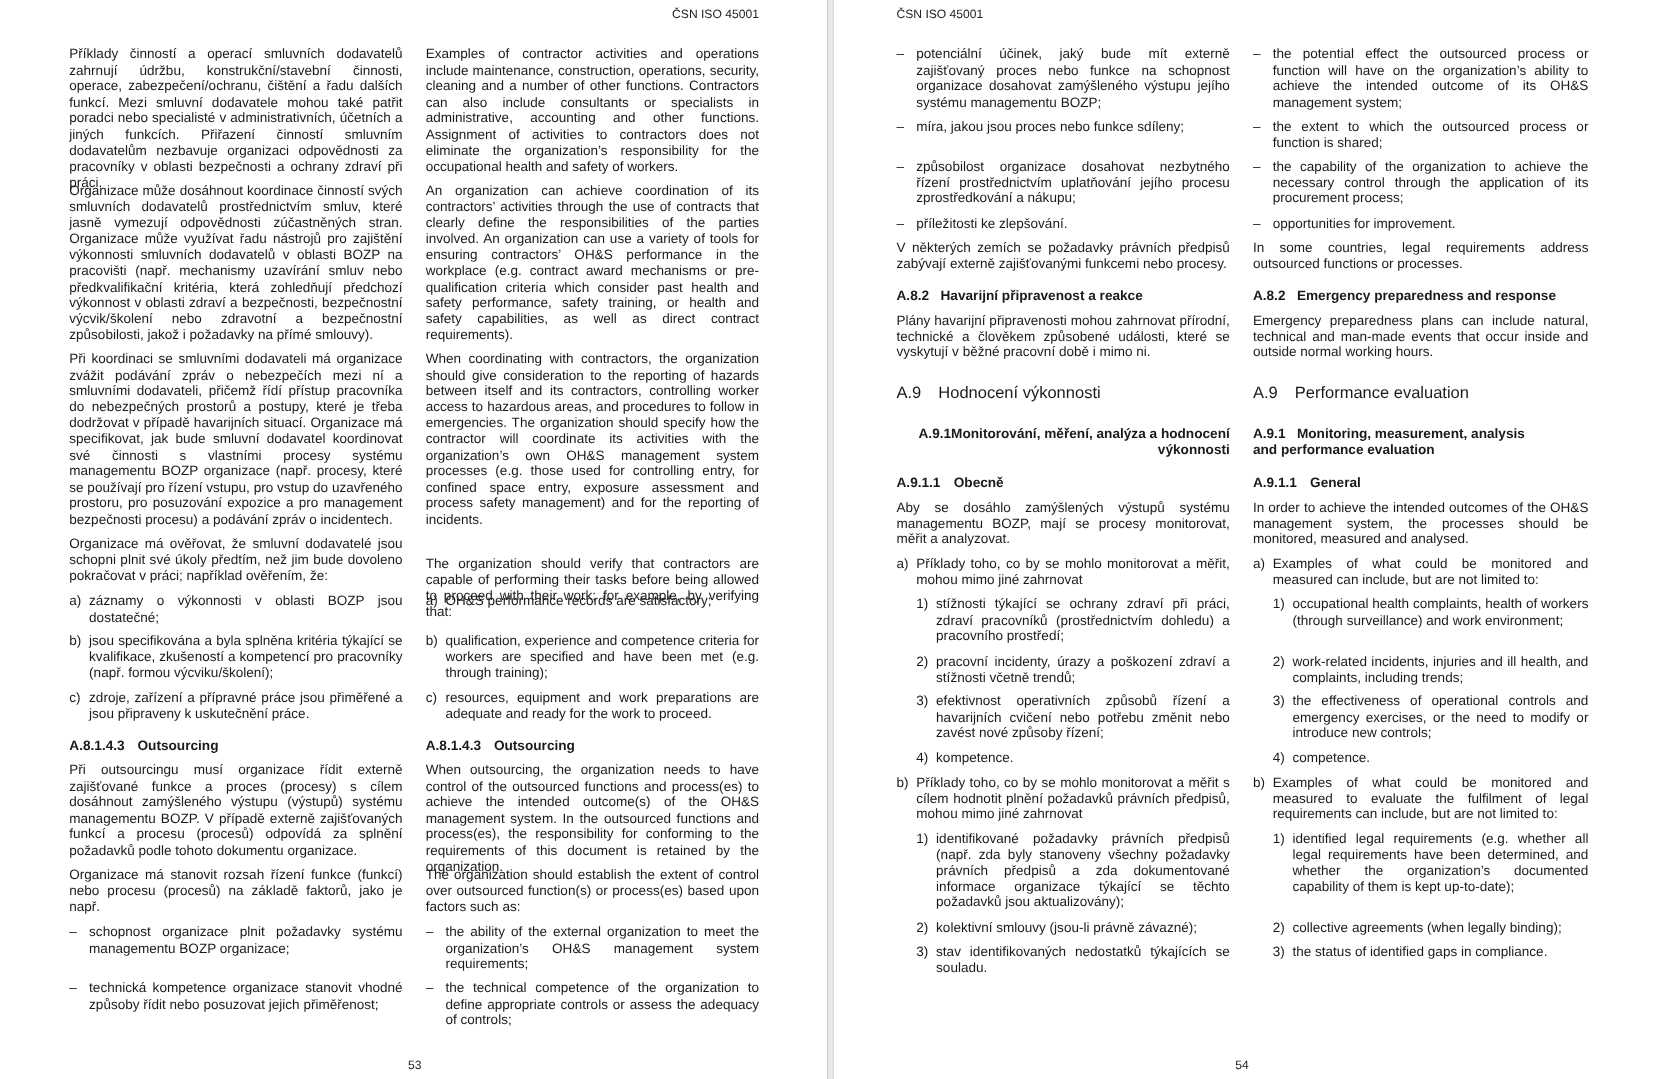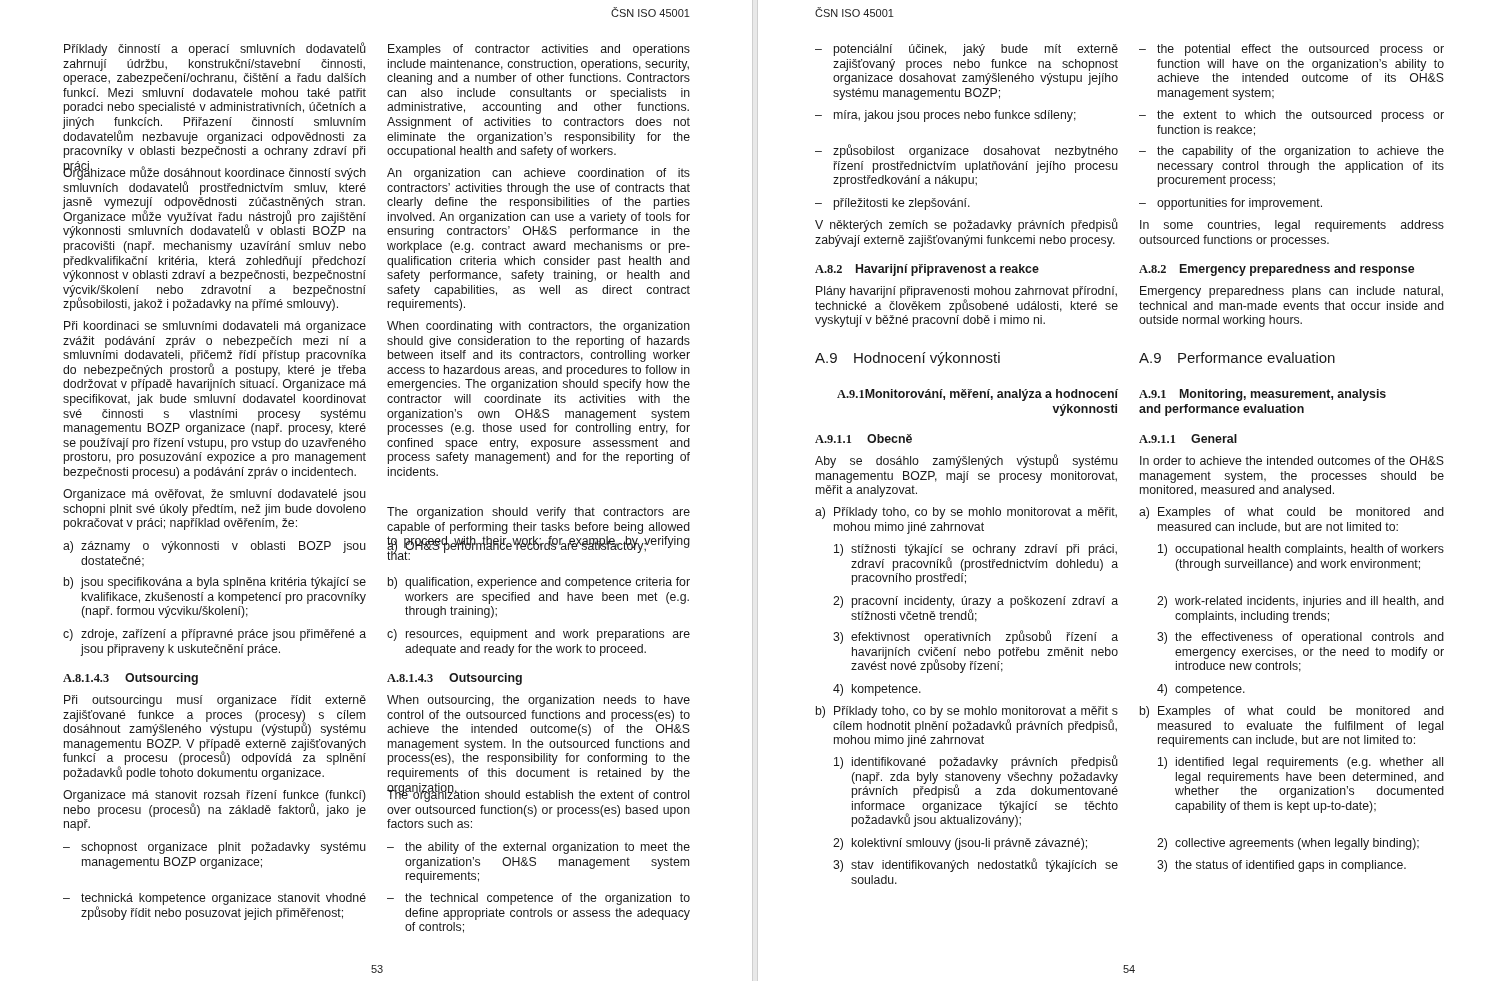--- a/index.html
+++ b/index.html
@@ -19,21 +19,21 @@
   .page-left .col-cz { left: 63px; width: 303px; }
   .page-left .col-en { left: 387px; width: 303px; }
   .page-right .col-cz { left: 57px; width: 303px; }
   .page-right .col-en { left: 381px; width: 305px; }
   .blk { position: absolute; left: 0; right: 0; }
   .item { position: absolute; left: 0; right: 0; padding-left: 18px; }
   .item .mk { position: absolute; left: 0; top: 0; }
   .sub { position: absolute; left: 18px; right: 0; padding-left: 18px; }
   .sub .mk { position: absolute; left: 0; top: 0; }
   .h3 { font-weight: bold; font-size: 12.4px; }
-  .h3 .num { display: inline-block; width: 62px; font-family: Liberation Serif, serif; }
+  .h3 .num { display: inline-block; width: 62px; }
   .h3s .num { display: inline-block; width: 40px; }
   .h3m .num { display: inline-block; width: 52px; }
   .h1 { font-weight: normal; font-size: 15px; }
   .h1 .num { display: inline-block; width: 38px; }
 </style>
 </head>
 <body>
 
 <div class="page page-left">
   <div class="running-head">ČSN ISO 45001</div>
@@ -180,21 +180,21 @@
     </div>
   </div>
 
   <div class="col col-en">
     <div class="item" style="top:0">
       <span class="mk">–</span>
       <span>the potential effect the outsourced process or function will have on the organization’s ability to achieve the intended outcome of its OH&amp;S management system;</span>
     </div>
     <div class="item" style="top:66px">
       <span class="mk">–</span>
-      <span>the extent to which the outsourced process or function is reakce;</span>
+      <span>the extent to which the outsourced process or function is shared;</span>
     </div>
     <div class="item" style="top:102px">
       <span class="mk">–</span>
       <span>the capability of the organization to achieve the necessary control through the application of its procurement process;</span>
     </div>
     <div class="item" style="top:154px">
       <span class="mk">–</span>
       <span>opportunities for improvement.</span>
     </div>
     <div class="blk" style="top:176px">In some countries, legal requirements address outsourced functions or processes.</div>

